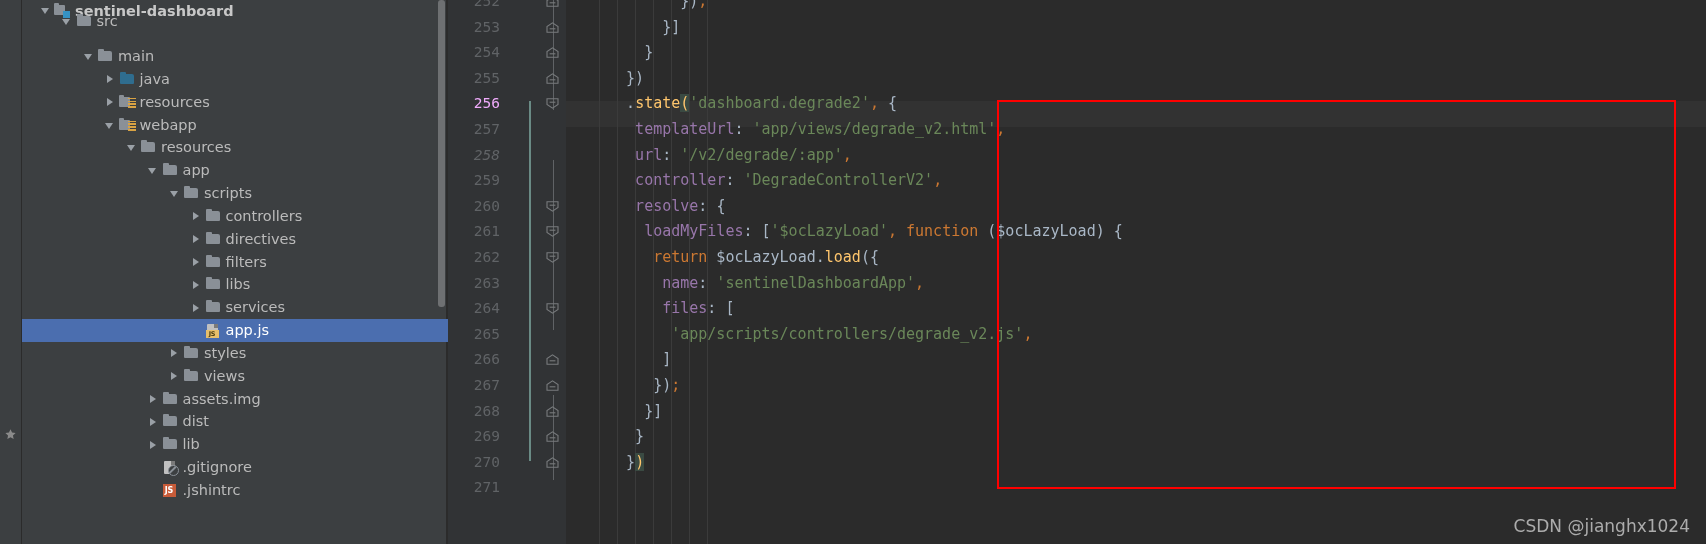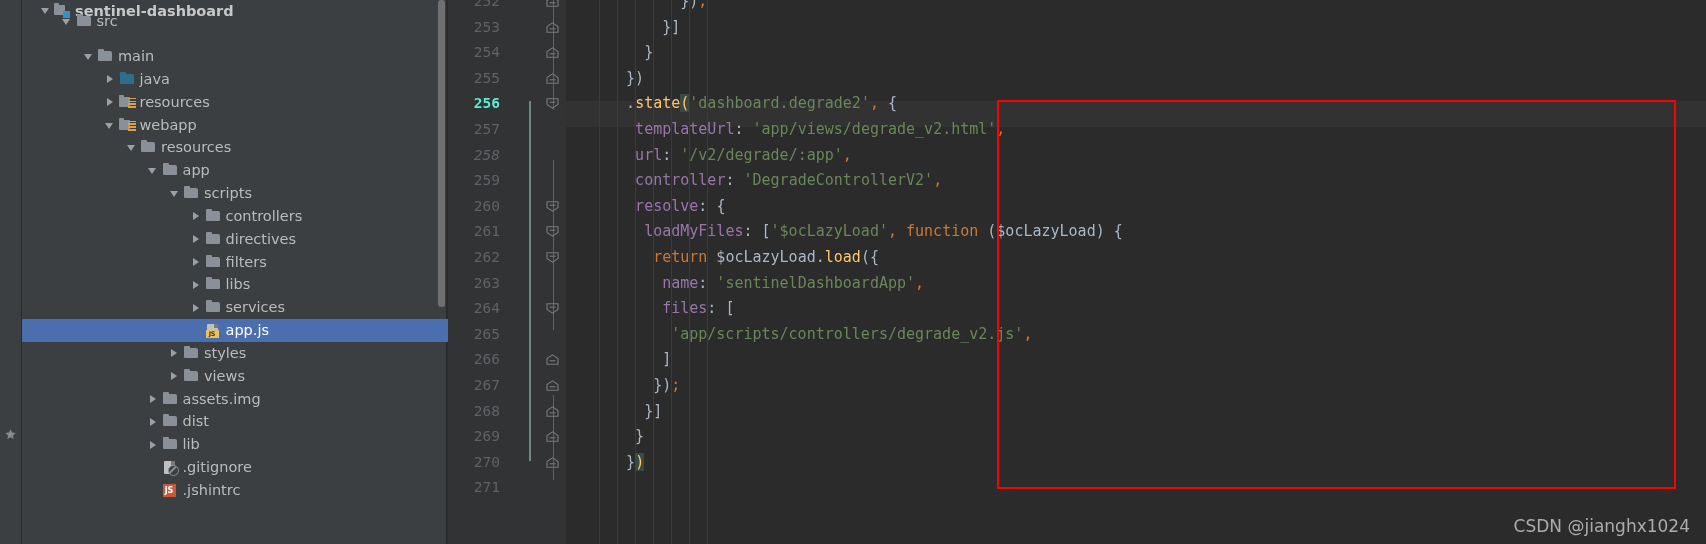--- a/index.html
+++ b/index.html
@@ -108,21 +108,21 @@
   
   .editor{position:relative;flex:1 1 auto;height:544px;background:#2b2b2b;overflow:hidden;}
   .gutter{
     position:absolute;left:0;top:0;width:118px;height:544px;background:#313335;
   }
   .gline{
     position:absolute;right:66px;width:60px;text-align:right;
     font-family:"DejaVu Sans Mono","Liberation Mono",monospace;
     font-size:14.5px;color:#606366;line-height:25.6px;height:25.6px;
   }
-  .gline.cur{color:#5eead4;font-weight:bold;}
+  .gline.cur{color:#f0abfc;font-weight:normal;}
   .foldcol{position:absolute;left:96px;top:0;width:18px;height:544px;}
   .foldline{position:absolute;left:8.5px;width:1px;background:#606366;}
   .fold{
     position:absolute;left:2px;width:13px;height:11px;
   }
   .fold svg{display:block;}
   .cursorbar{position:absolute;left:81px;top:101px;width:1.5px;height:360px;background:#7ea9a0;opacity:.75;}
   .curline-bg{position:absolute;left:118px;top:101px;right:0;height:26px;background:#323232;}
   .curline-gut{position:absolute;left:0px;top:101px;width:118px;height:26px;background:#353739;}
 

